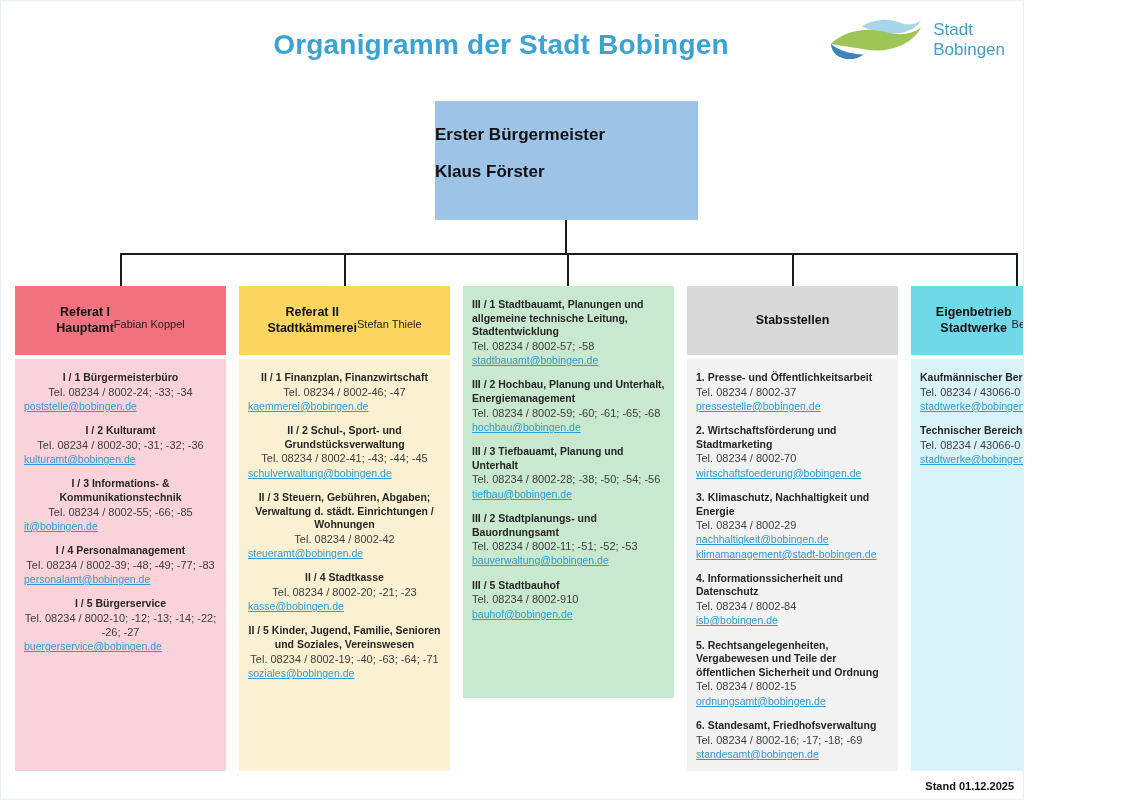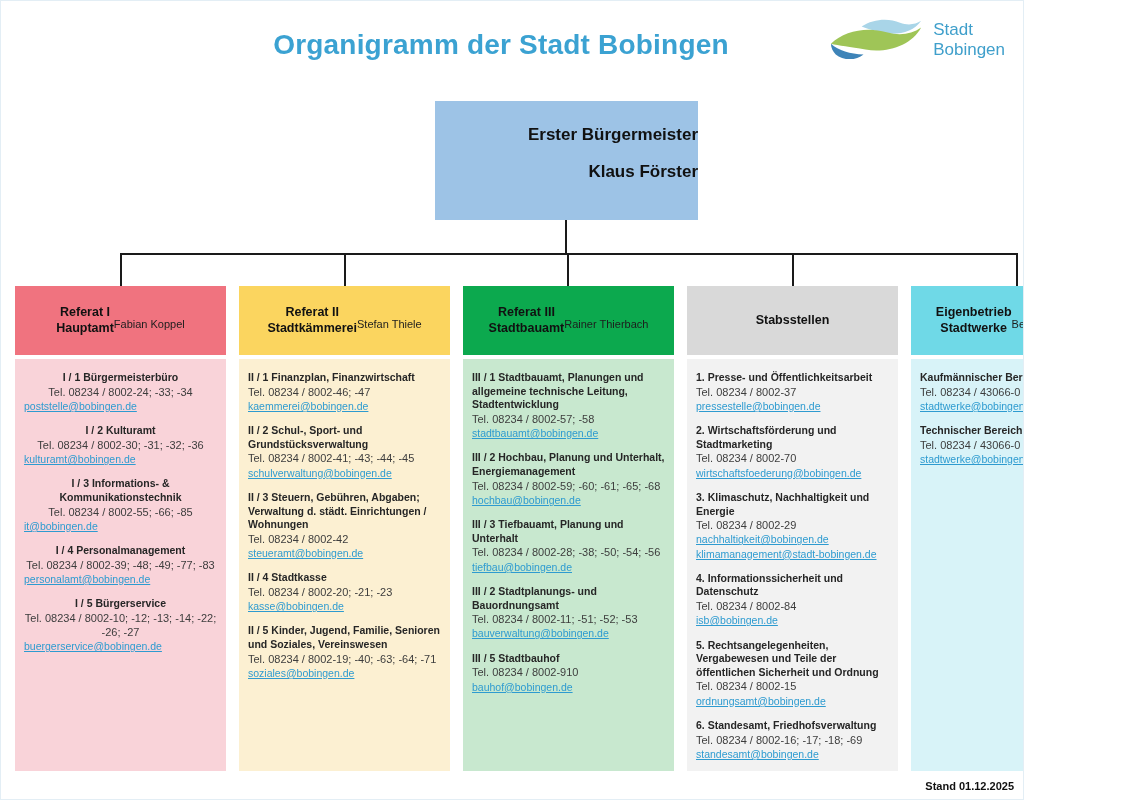--- a/index.html
+++ b/index.html
@@ -13,21 +13,21 @@
     position:absolute; top:28px; left:0; width:1000px; text-align:center;
     font-size:28px; font-weight:bold; color:var(--title-color,#3BA2D2);
     letter-spacing:.2px;
   }
   .logo { position:absolute; top:14px; right:18px; display:flex; align-items:center; gap:8px; }
   .logo svg { display:block; }
   .logo-text { font-size:17px; line-height:1.2; color:var(--logo-text,#3F9FCB); }
   .mayor-box {
     position:absolute; left:434px; top:100px; width:263px; height:119px;
     background:var(--mayor-bg,#9DC3E6);
-    display:flex; flex-direction:column; align-items:flex-end; justify-content:center;
+    display:flex; flex-direction:column; align-items:flex-start; justify-content:center;
     gap:17px; padding-bottom:14px;
     font-size:17px; font-weight:bold; color:#111; text-align:center;
   }
   .line { position:absolute; background:var(--line-color,#1a1a1a); }
   .line-v-top  { left:564px; top:219px; width:2px; height:34px; }
   .line-h      { left:119px; top:252px; width:898px; height:2px; }
   .line-drop-1 { left:119px;  top:252px; width:2px; height:33px; }
   .line-drop-2 { left:343px;  top:252px; width:2px; height:33px; }
   .line-drop-3 { left:566px;  top:252px; width:2px; height:33px; }
   .line-drop-4 { left:791px;  top:252px; width:2px; height:33px; }
@@ -132,21 +132,21 @@
   </div>
 
   <div class="column">
     <div class="col-header" style="background: rgb(251, 213, 95);">
       <div class="col-title">
             <div>Referat II</div>
             <div>Stadtkämmerei</div>
           </div>
       <div class="col-head-name">Stefan Thiele</div>
     </div>
-    <div class="col-body" style="background: rgb(252, 240, 210);">
+    <div class="col-body" style="background: rgb(252, 240, 210); text-align: center;">
   <div class="entry">
     <div class="entry-title">II / 1 Finanzplan, Finanzwirtschaft</div>
     <div class="entry-tel">Tel. 08234 / 8002-46; -47</div>
   <a class="entry-email" href="mailto:kaemmerei@bobingen.de">kaemmerei@bobingen.de</a>
           </div>
 
   <div class="entry">
     <div class="entry-title">II / 2 Schul-, Sport- und Grundstücksverwaltung</div>
     <div class="entry-tel">Tel. 08234 / 8002-41; -43; -44; -45</div>
   <a class="entry-email" href="mailto:schulverwaltung@bobingen.de">schulverwaltung@bobingen.de</a>
@@ -166,27 +166,20 @@
 
   <div class="entry">
     <div class="entry-title">II / 5 Kinder, Jugend, Familie, Senioren und Soziales, Vereinswesen</div>
     <div class="entry-tel">Tel. 08234 / 8002-19; -40; -63; -64; -71</div>
   <a class="entry-email" href="mailto:soziales@bobingen.de">soziales@bobingen.de</a>
           </div>
 </div>
   </div>
 
   <div class="column">
-    <div class="col-header" style="background: rgb(12, 169, 78);">
-      <div class="col-title">
-            <div>Referat III</div>
-            <div>Stadtbauamt</div>
-          </div>
-      <div class="col-head-name">Rainer Thierbach</div>
-    </div>
     <div class="col-body" style="background: rgb(200, 232, 207);">
   <div class="entry">
     <div class="entry-title">III / 1 Stadtbauamt, Planungen und allgemeine technische Leitung, Stadtentwicklung</div>
     <div class="entry-tel">Tel. 08234 / 8002-57; -58</div>
   <a class="entry-email" href="mailto:stadtbauamt@bobingen.de">stadtbauamt@bobingen.de</a>
           </div>
 
   <div class="entry">
     <div class="entry-title">III / 2 Hochbau, Planung und Unterhalt, Energiemanagement</div>
     <div class="entry-tel">Tel. 08234 / 8002-59; -60; -61; -65; -68</div>

